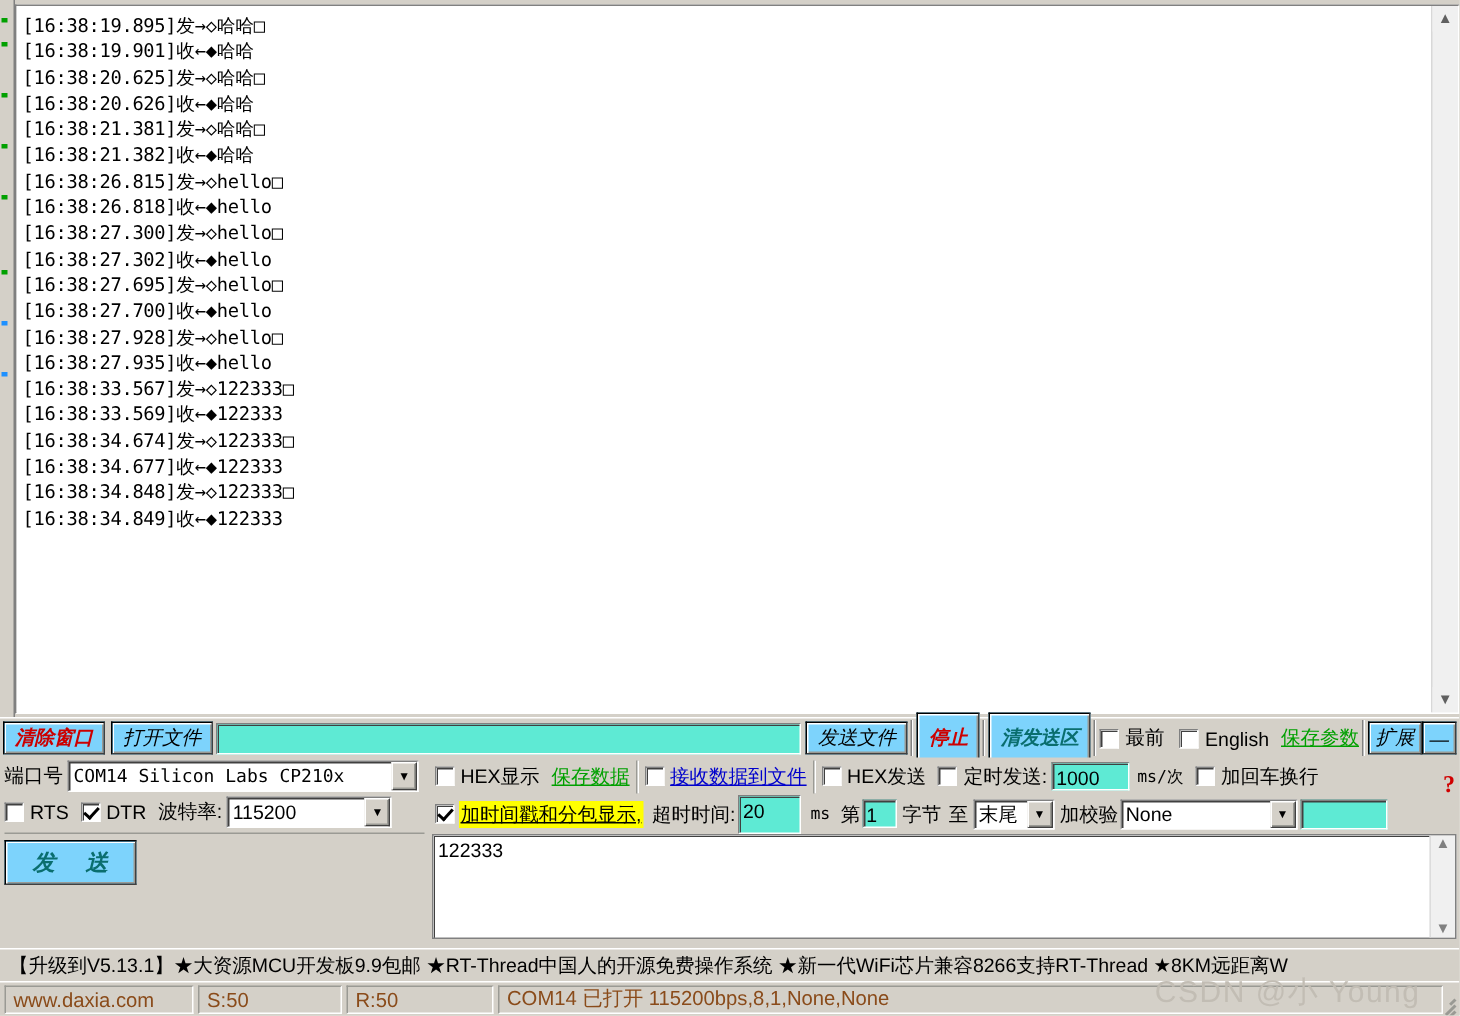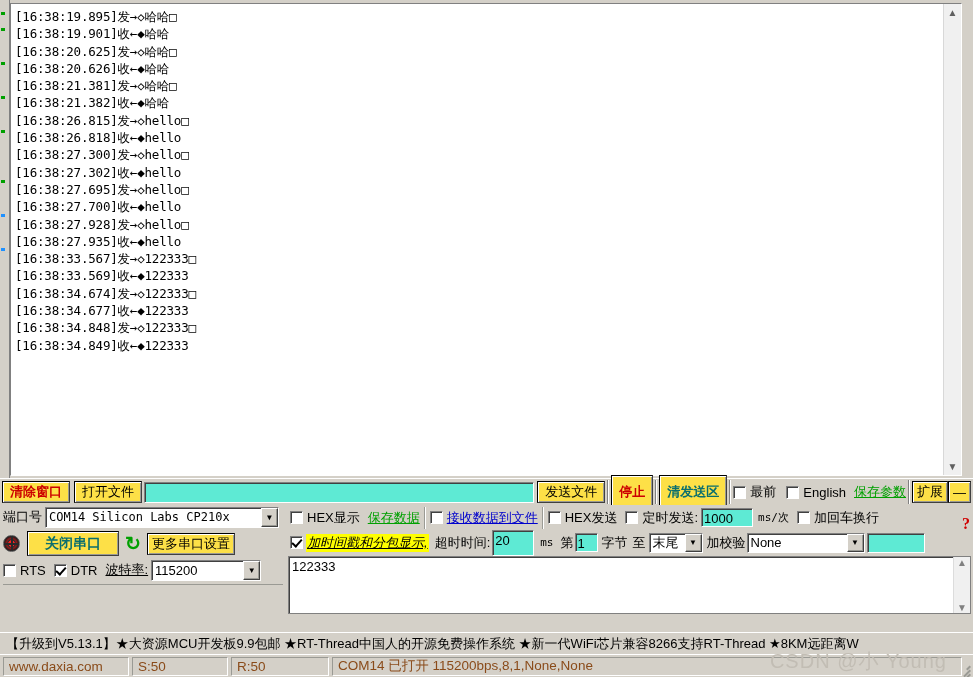--- a/index.html
+++ b/index.html
@@ -34,21 +34,21 @@
     flex: 0 0 auto;
   }
   .gutter-mark {
     position: absolute;
     left: 1px;
     width: 4px;
     height: 3px;
   }
   .log-outer {
     flex: 1 1 auto;
-    margin: 3px 11px 2px 0;
+    margin: 3px 0 2px 0;
     border: 2px inset #808080;
     border-top: 1px solid #808080;
     border-left: 1px solid #808080;
     border-right: 1px solid #ffffff;
     border-bottom: 1px solid #ffffff;
     background: #ffffff;
     display: flex;
     overflow: hidden;
   }
   .log-text {
@@ -84,31 +84,32 @@
     color: #606060;
     font-size: 10px;
     background: #f0f0f0;
   }
 
   
   .btn {
     display: inline-flex;
     align-items: center;
     justify-content: center;
-    background: #fde047;
+    background: #7dd3fc;
     border: 1px solid #000;
     border-right-color: #404040;
     border-bottom-color: #404040;
     box-shadow: inset 1px 1px 0 #ffffff, inset -1px -1px 0 #9a9a94;
     font-family: "Liberation Sans", sans-serif;
     font-size: 13px;
     padding: 1px 5px;
     box-sizing: border-box;
     cursor: default;
     white-space: nowrap;
+    font-style: italic;
   }
   .sep {
     width: 1px;
     background: #808080;
     border-right: 1px solid #ffffff;
     align-self: stretch;
     margin: 1px 2px;
   }
   .txtbox {
     background: #5eead4;
@@ -293,28 +294,27 @@
     text-decoration: underline;
     white-space: nowrap;
   }
   .hl-yellow {
     background: #ffff00;
     color: #000;
     font-size: 13px;
     text-decoration: underline;
     padding: 0 1px;
     white-space: nowrap;
-    font-style: italic;
   }
 
   
   .send-area {
     position: absolute;
     left: 288px; top: 556px;
-    width: 683px; height: 58px;
+    width: 683px; height: 70px;
     background: #ffffff;
     border: 1px solid #808080;
     box-shadow: inset 1px 1px 0 #404040;
     box-sizing: border-box;
     display: flex;
     overflow: hidden;
   }
   .send-text {
     flex: 1 1 auto;
     font-size: 13px;
@@ -462,41 +462,36 @@
 
   <div class="panel-left">
     <div class="pl-row">
       <span class="label-cn">端口号</span>
       <div class="combo" style="width:234px;height:21px;margin-left:3px;font-family:'DejaVu Sans Mono',monospace;font-size:12px;">
         <span>COM14 Silicon Labs CP210x </span>
         <span class="arrowbtn">▼</span>
       </div>
     </div>
 
-    <div class="pl-row" style="height:29px;">
-      <span class="led"></span>
-      <div class="btn" style="height:25px;width:92px;margin-left:7px;color:#0a6e6e;font-weight:bold;font-size:14px;">关闭串口</div>
-      <span class="refresh-icon">↻</span>
-      <div class="btn" style="height:22px;padding:0 4px;font-size:13px;">更多串口设置</div>
-    </div>
 
     <div class="pl-row" style="height:24px;">
       <span class="cbox"></span>
       <span class="chk-label">RTS</span>
       <span style="width:8px;"></span>
       <span class="cbox checked"></span>
       <span class="chk-label">DTR</span>
-      <span class="label-cn" style="margin-left:8px;text-decoration:underline;">波特率:</span>
+      <span class="label-cn" style="margin-left:8px;">波特率:</span>
       <div class="combo" style="width:110px;height:21px;margin-left:3px;">
         <span>115200</span>
         <span class="arrowbtn">▼</span>
       </div>
     </div>
 
     <div class="hint-box">
+      <div class="btn send-btn">发 送</div>
     </div>
   </div>
 
   <div class="panel-right">
     <div class="set-row">
       <span class="cbox"></span>
       <span class="chk-label">HEX显示</span>
       <span style="width:8px;"></span>
       <span class="green-link">保存数据</span>
       <span class="vsep"></span>

